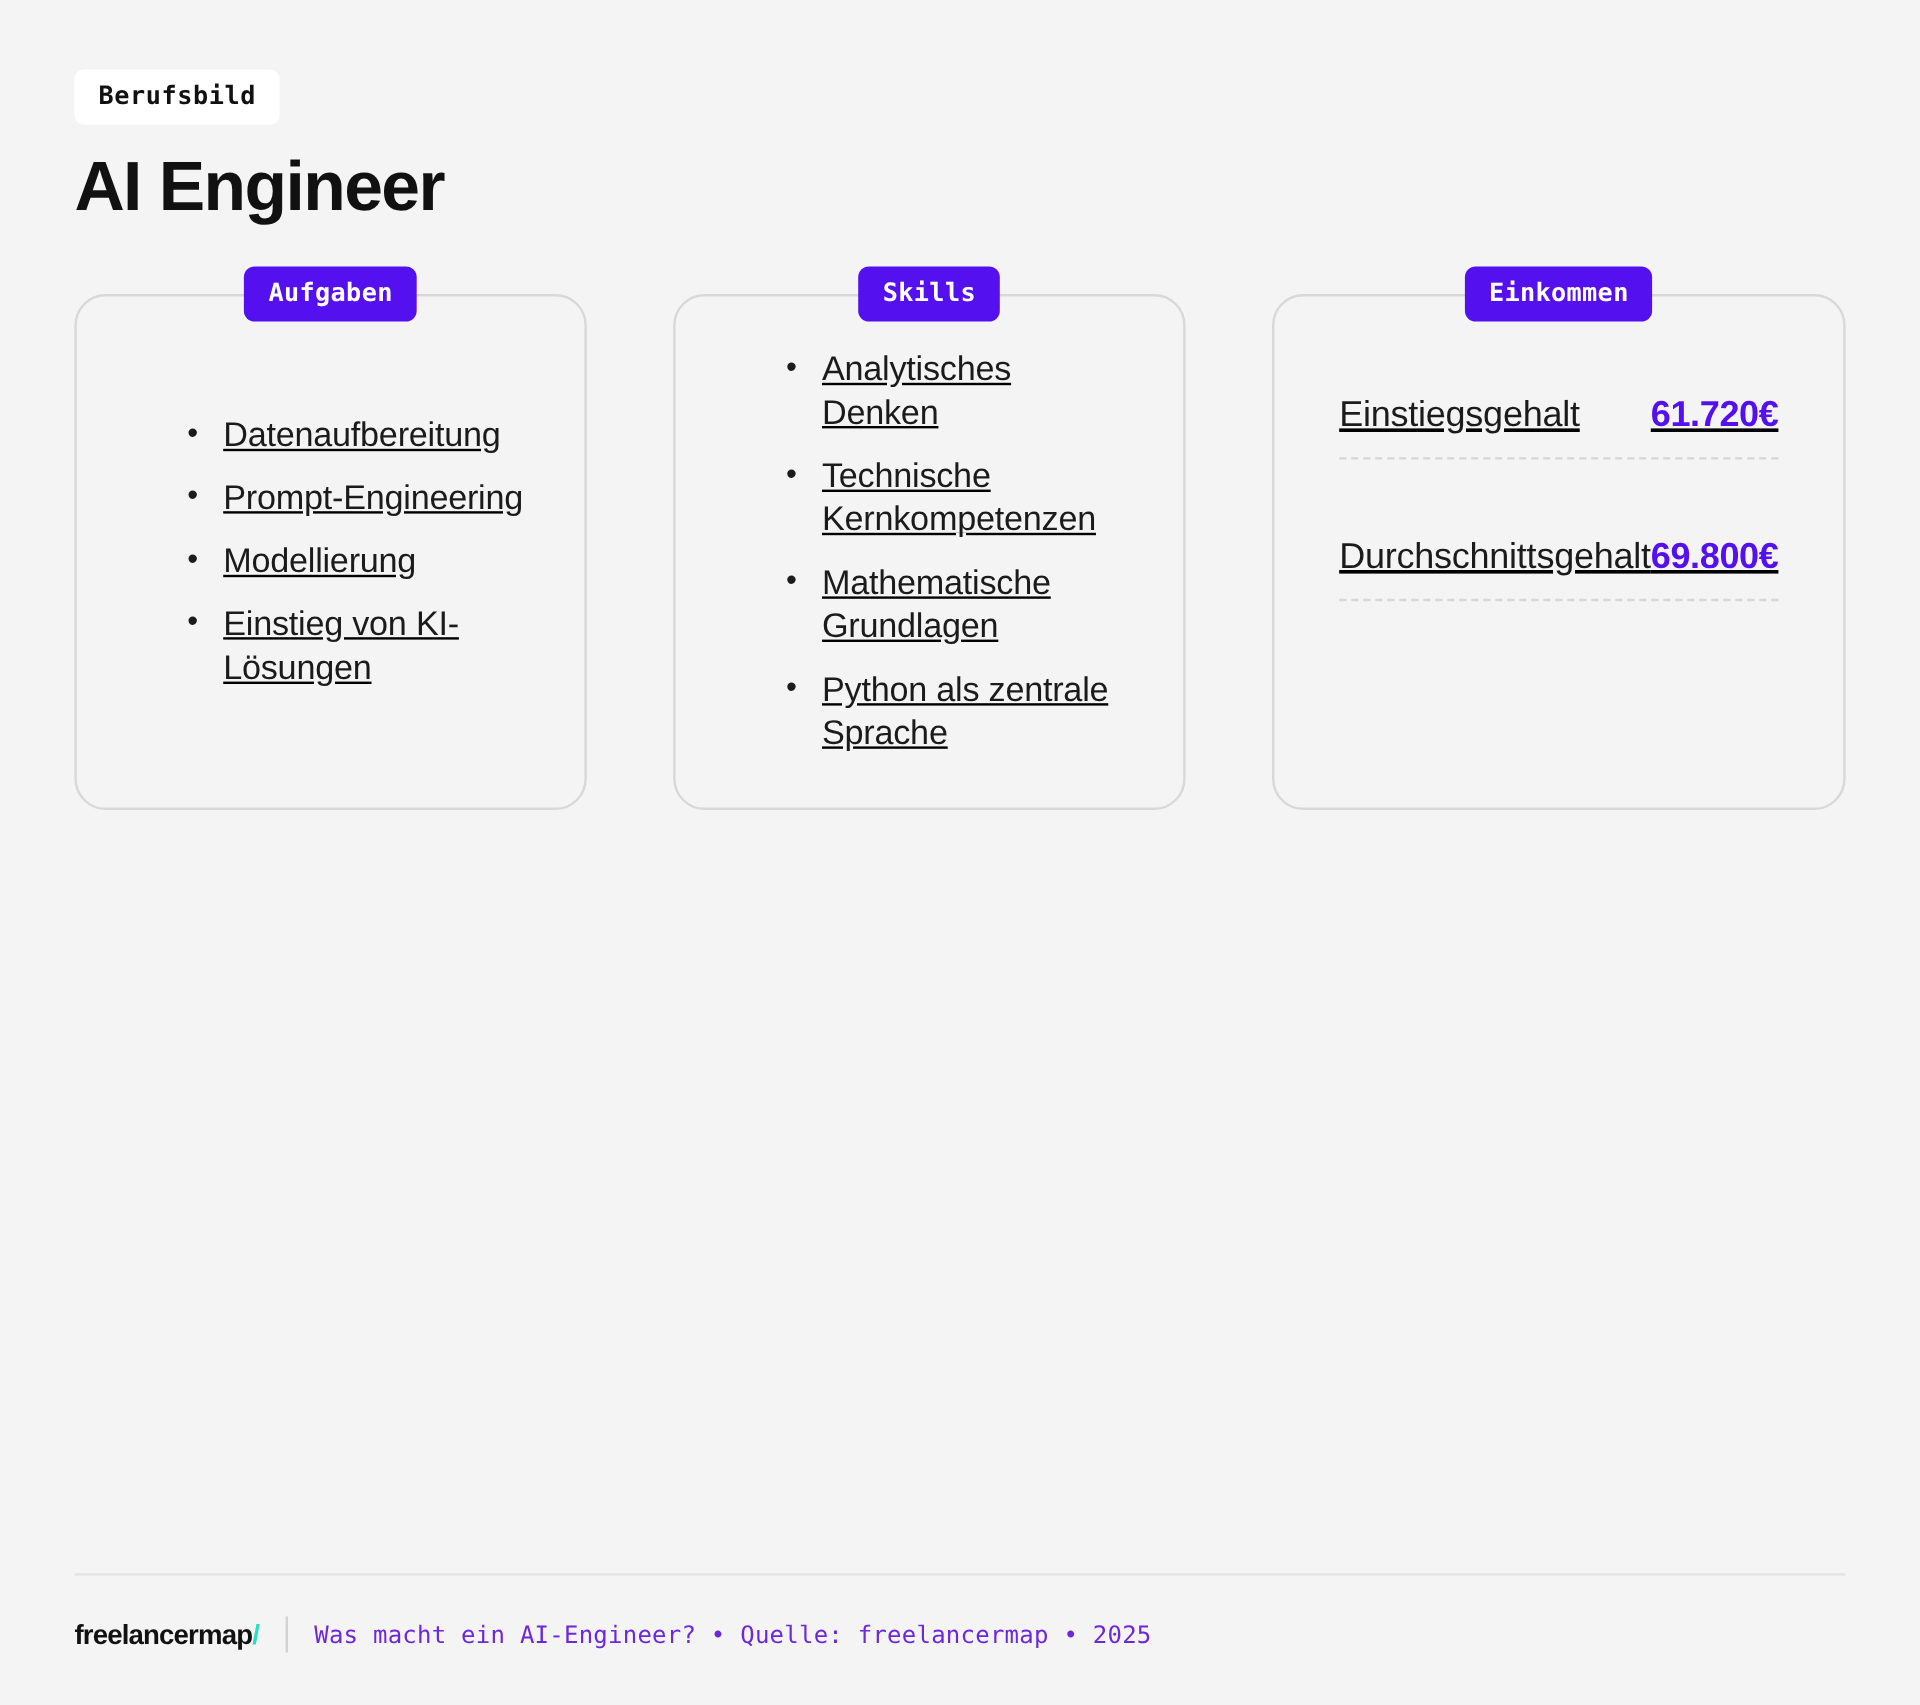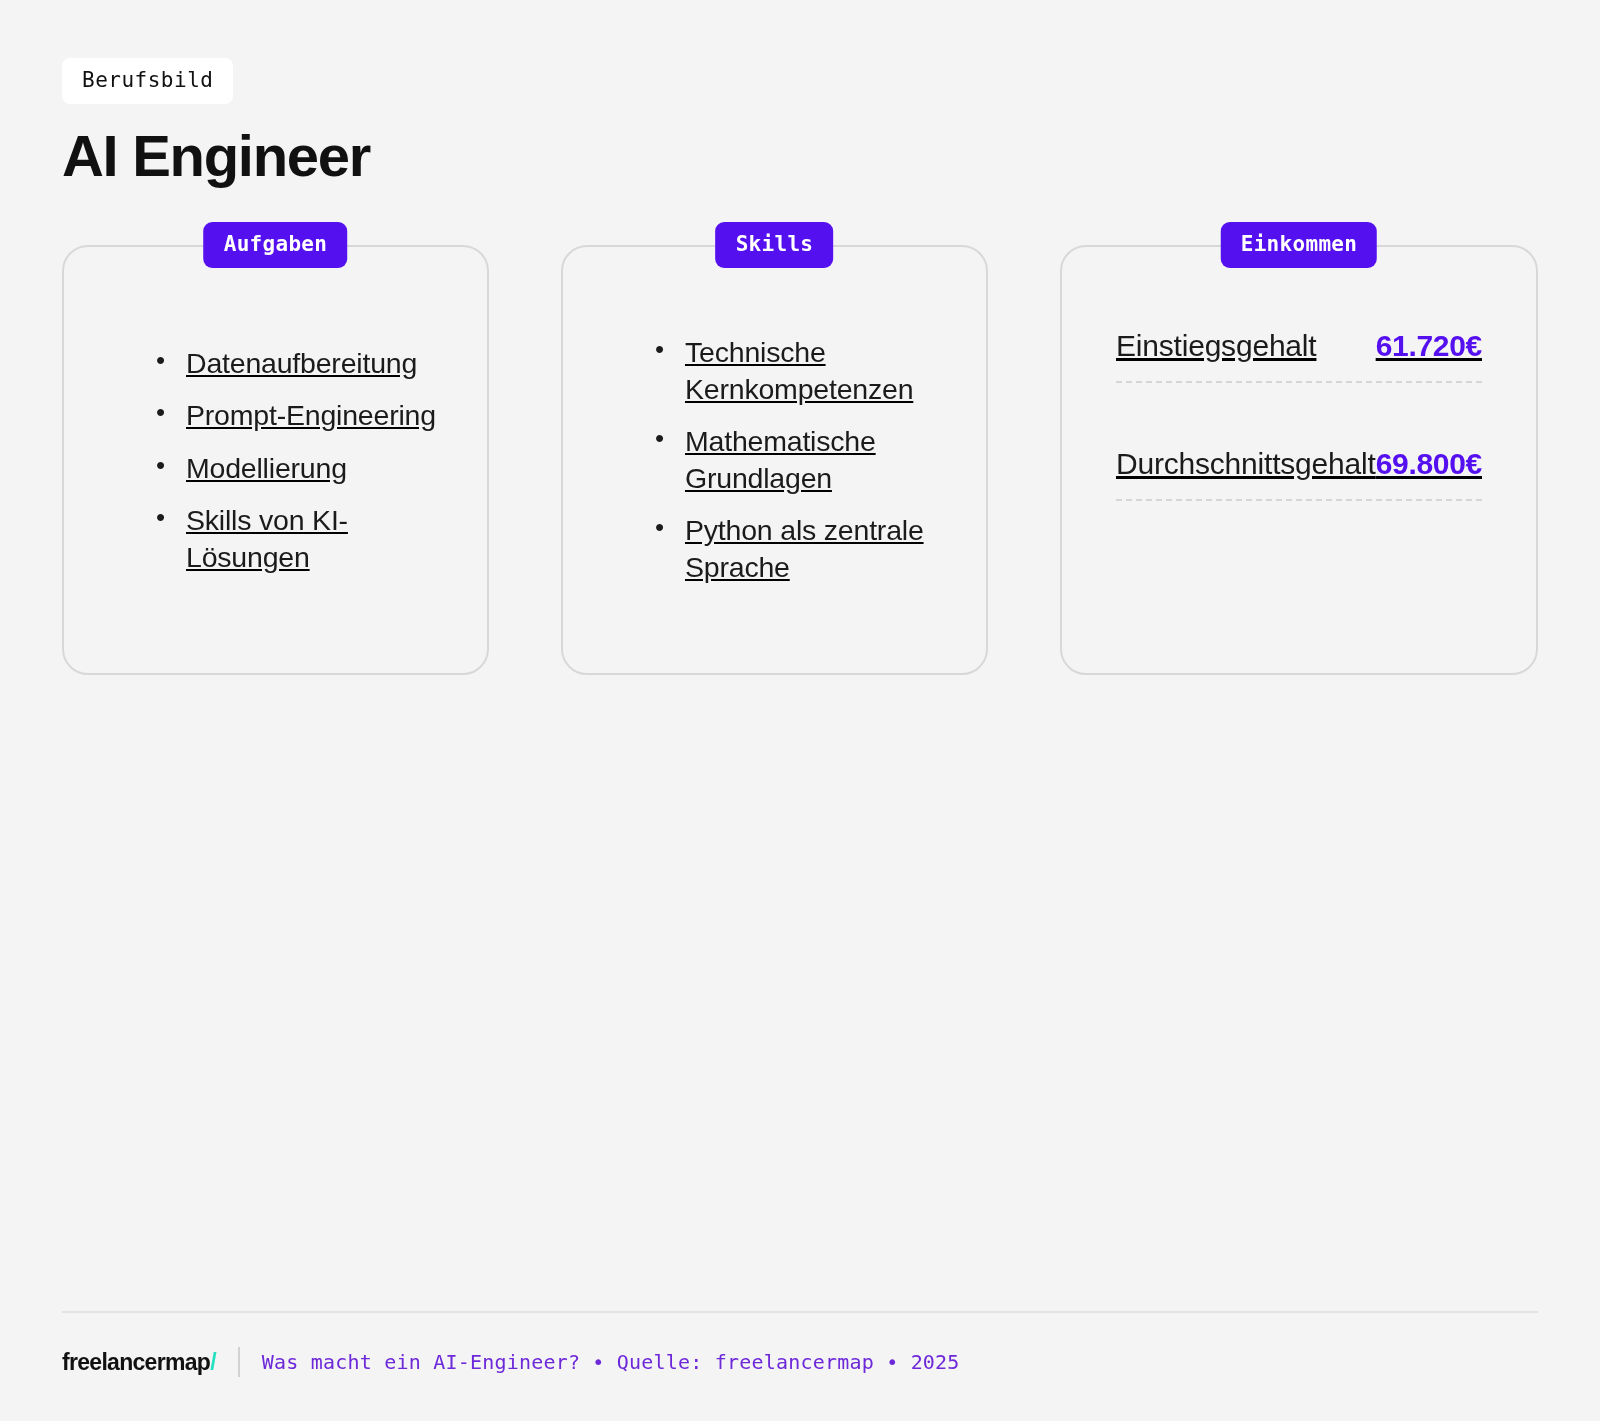--- a/index.html
+++ b/index.html
@@ -25,20 +25,21 @@
     display: inline-block;
     margin-top: 58px;
     background: #ffffff;
     border-radius: 8px;
     padding: 12px 20px 13px 20px;
     font-family: "DejaVu Sans Mono", monospace;
     font-size: 21px;
     letter-spacing: 0.5px;
     color: #111111;
     line-height: 1;
+    font-weight: bold;
   }
 
   .title {
     margin-top: 22px;
     font-size: 58px;
     font-weight: bold;
     letter-spacing: -1.3px;
     color: #111111;
     line-height: 1.05;
   }
@@ -199,30 +200,31 @@
 
   <div class="grid">
 
     <div class="card-wrap">
       <div class="chip">Aufgaben</div>
       <div class="card">
         <ul class="bullets">
           <li>Datenaufbereitung</li>
           <li>Prompt-Engineering</li>
           <li>Modellierung</li>
-          <li>Skills von KI-Lösungen</li>
+          <li>Einstieg von KI-Lösungen</li>
         </ul>
       </div>
     </div>
 
 
     <div class="card-wrap">
       <div class="chip">Skills</div>
       <div class="card">
         <ul class="bullets">
+          <li>Analytisches Denken</li>
           <li>Technische Kernkompetenzen</li>
           <li>Mathematische Grundlagen</li>
           <li>Python als zentrale Sprache</li>
         </ul>
       </div>
     </div>
 
     <div class="card-wrap">
       <div class="chip">Einkommen</div>
       <div class="card salary">

